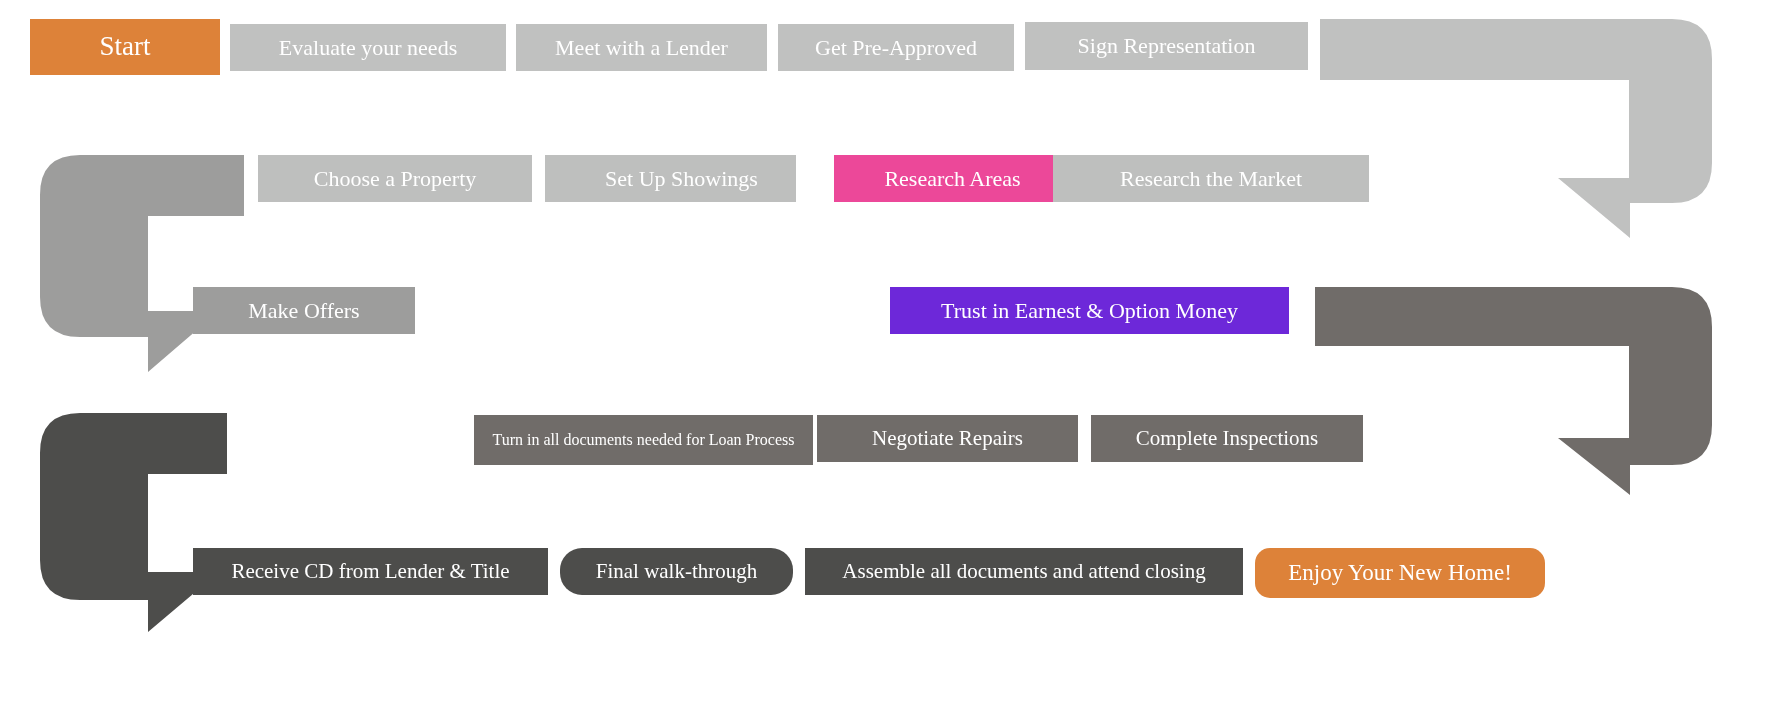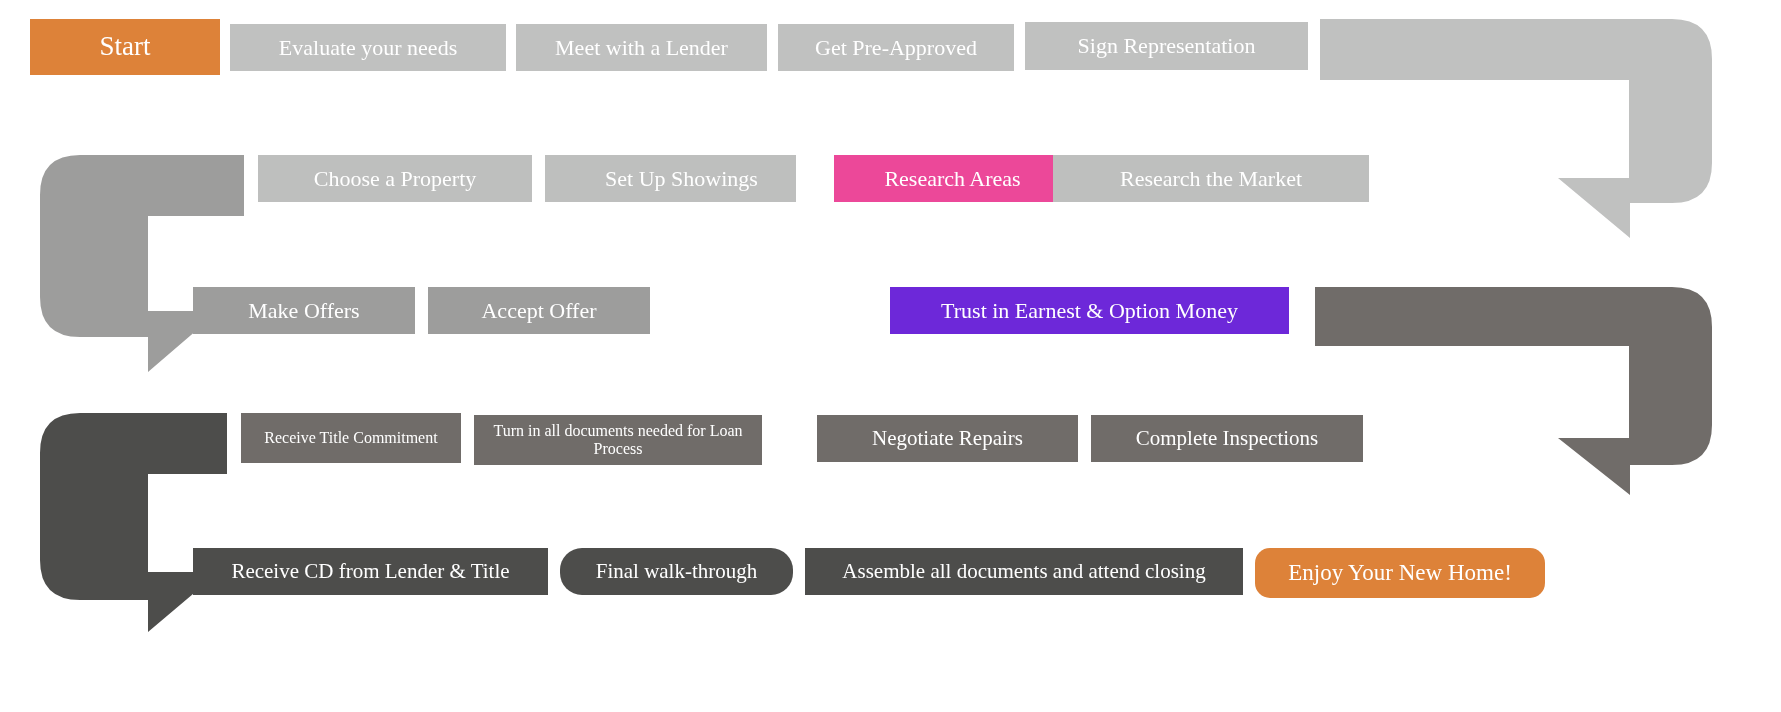--- a/index.html
+++ b/index.html
@@ -79,31 +79,25 @@
   <div class="step" style="left:807px; top:155px; width:237px; height:47px; background:#ec4899; font-size:22px;margin-left:27px;">
     <span>Research Areas</span>
   </div>
   <div class="step" style="left:1053px; top:155px; width:316px; height:47px; background:#BEBFBE; font-size:22px;">
     <span>Research the Market</span>
   </div>
 
   <div class="step" style="left:193px; top:287px; width:222px; height:47px; background:#9D9D9C; font-size:22px;">
     <span>Make Offers</span>
   </div>
-  <div class="step" style="left:428px; top:287px; width:222px; height:47px; background:#9D9D9C; font-size:22px;">
-    <span>Accept Offer</span>
-  </div>
   <div class="step" style="left:890px; top:287px; width:399px; height:47px; background:#6d28d9; font-size:22px;">
     <span>Trust in Earnest &amp; Option Money</span>
   </div>
 
-  <div class="step" style="left:241px; top:413px; width:220px; height:50px; background:#706C69; font-size:16px;">
-    <span>Receive Title Commitment</span>
-  </div>
-  <div class="step" style="left:474px; top:415px; width:288px; height:50px; background:#706C69; font-size:16px;">
+  <div class="step" style="left:474px; top:415px; width:339px; height:50px; background:#706C69; font-size:16px;">
     <span>Turn in all documents needed for Loan Process</span>
   </div>
   <div class="step" style="left:817px; top:415px; width:261px; height:47px; background:#706C69; font-size:21px;">
     <span>Negotiate Repairs</span>
   </div>
   <div class="step" style="left:1091px; top:415px; width:272px; height:47px; background:#706C69; font-size:21px;">
     <span>Complete Inspections</span>
   </div>
 
   <div class="step" style="left:193px; top:548px; width:355px; height:47px; background:#4D4D4B; font-size:21px;">

